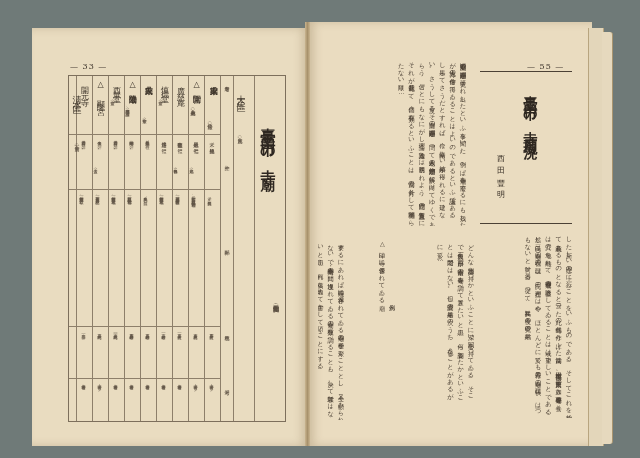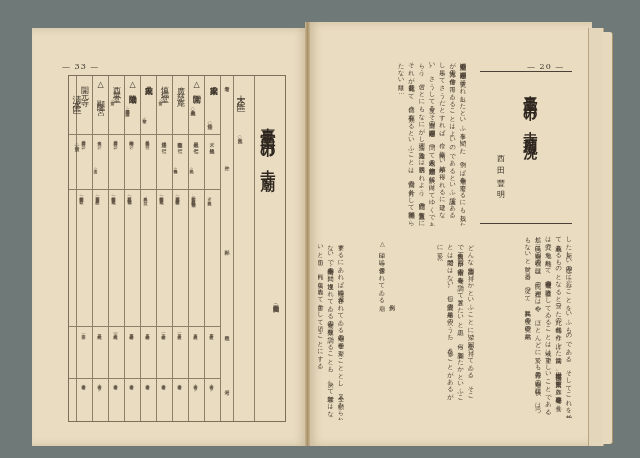--- a/index.html
+++ b/index.html
@@ -29,21 +29,21 @@
 </style>
 </head>
 <body>
 
 <div class="page left-page"></div>
 <div class="page right-page"></div>
 <div class="gutter"></div>
 <div class="edge1"></div>
 <div class="edge2"></div>
 
-<div class="pageno" style="left:62px;top:62px;">— 33 —</div>
+<div class="pageno" style="left:70px;top:62px;">— 33 —</div>
 
 <div class="table">
 
   <div class="titlebox" style="right:8px;top:40px;">臺南市の寺廟</div>
   <div class="cell small" style="right:6px;top:225px;font-size:6px;">（昭和十七年三月調査）</div>
   <div class="tcol" style="left:185px;"></div>
 
   <div class="cell" style="right:40px;top:12px;font-size:9px;letter-spacing:4px;">大正區</div>
   <div class="cell small" style="right:42px;top:58px;">（九箇所）</div>
   <div class="tcol" style="left:164px;"></div>
@@ -129,21 +129,21 @@
   <div class="cell" style="left:11px;top:4px;letter-spacing:6px;">開元寺</div>
   <div class="cell tiny" style="left:12px;top:62px;">釋迦三寶佛 三體</div>
   <div class="cell tiny" style="left:10px;top:118px;">觀音菩薩一體、韋駄天一體…</div>
   <div class="cell tiny" style="left:12px;top:256px;">三分子一五〇</div>
   <div class="cell tiny" style="left:12px;top:306px;">管理者在住</div>
 </div>
 
 <div class="cell" style="position:absolute;left:72px;top:88px;font-size:9px;letter-spacing:5px;">淸水區</div>
 <div class="cell small" style="position:absolute;left:74px;top:142px;">（十一箇所）</div>
 
-<div class="pageno" style="left:527px;top:62px;">— 20 —</div>
+<div class="pageno" style="left:527px;top:62px;">— 55 —</div>
 <div class="rule" style="left:480px;top:71px;width:92px;"></div>
 <div class="titlebox" style="position:absolute;left:522px;top:84px;font-size:14px;letter-spacing:5px;">臺南市の寺廟現況</div>
 <div class="cell" style="position:absolute;left:496px;top:148px;letter-spacing:12px;font-size:8px;">西田豐明</div>
 <div class="rule" style="left:480px;top:223px;width:92px;"></div>
 
 <div class="body-col" style="left:318px;top:58px;height:168px;width:150px;overflow:hidden;">近頃支那廟の寺廟問題が研究され出したといふ事を聞いた。例へば寺廟を廢するにも残した方が地方人の信仰を得てゐることはよいのであるといふ議論である。若し果してさうだとすれば、今に素晴しい結果が得られるに違ひない。さうして今度こそ臺灣の寺廟問題が、問つて本島人の信仰問題が解決に向けてゆくであらう。何ごとにもなにがし理論と方法論とは規明されよう。問題の性質上直ちにそれが具體化して、個々に有効なるといふことは、當局の方針として機關すら待たない限り…</div>
 <div class="body-col" style="left:478px;top:232px;height:186px;width:96px;overflow:hidden;">した新しい理念の上に行ふことをいふものである。そしてこれを始めて意義あるものとなると云つた此の時代を作り上げた當局は、増田福太郎氏、曾景來氏の如き寺廟整理を去り、或は其の地を離れて、寺廟整理の隆盛としてゐることは或は望ましいことである。然し三氏は寺廟の現在の現は、三氏の理想とは今や、ほとんどに於ても又今日の寺廟の現状に、は一つもないと言ひ得る。從つて、私共は今後の研究の結果…</div>
 <div class="body-col" style="left:400px;top:240px;height:160px;width:76px;overflow:hidden;">どんな方法論が持つかといふことに深い關心を持つてゐる。そこで石坂氏と西田が臺南市の寺廟を調べて置きたいと思ふ。何ら調査したかといふことは問題ではない。但し調査の結果を次のうち、色々なことがあるが今後に於て…</div>
 <div class="cell" style="position:absolute;left:388px;top:300px;font-size:6px;">凡例</div>
 <div class="body-col" style="left:345px;top:240px;height:180px;width:42px;overflow:hidden;">△印は寺に保管されてゐる廟</div>

